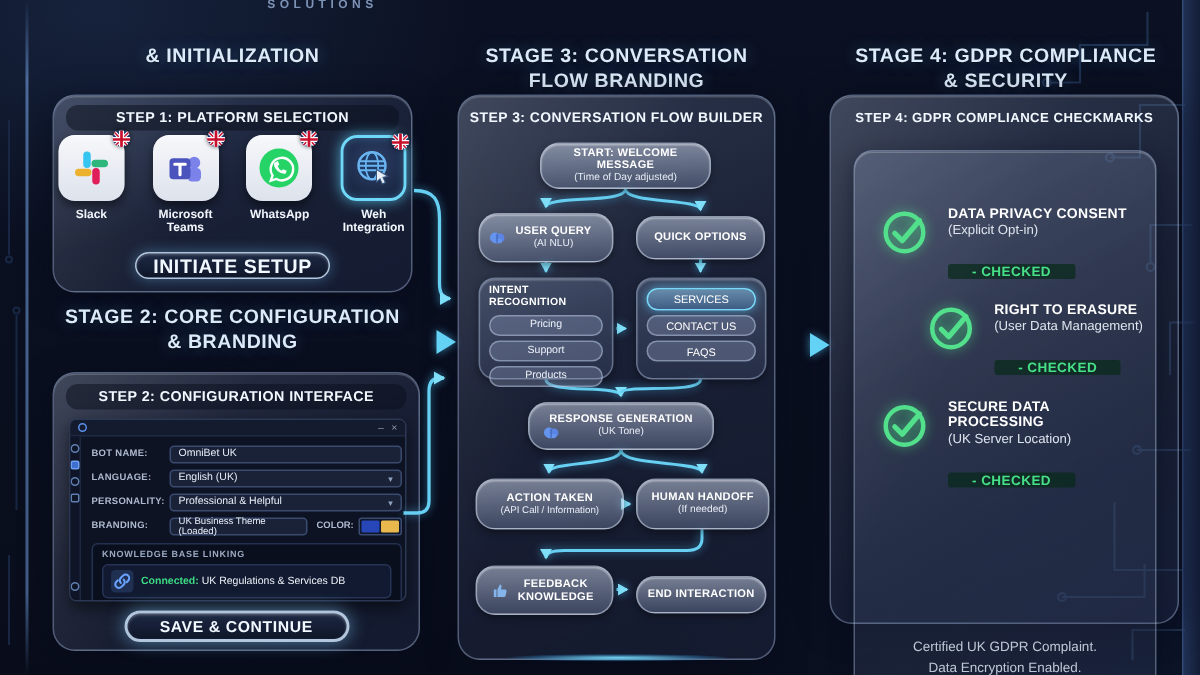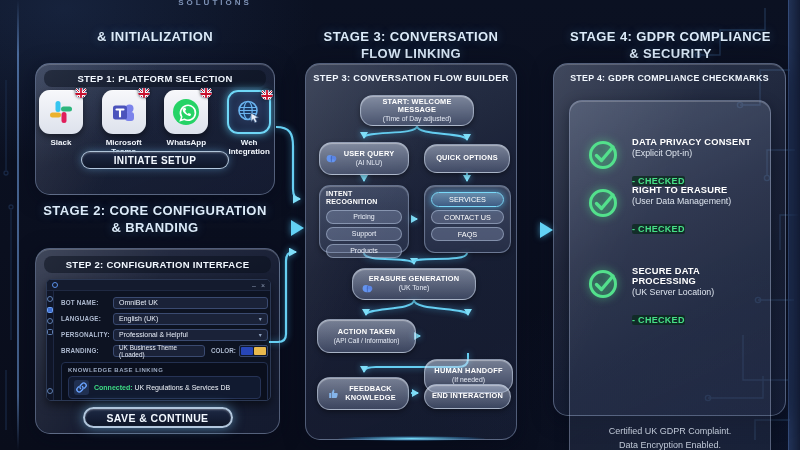--- a/index.html
+++ b/index.html
@@ -120,21 +120,21 @@
   
   .inner-card{position:absolute;left:15px;top:36px;width:202px;height:376px;border-radius:13px;
     background:linear-gradient(150deg,rgba(152,166,196,.30),rgba(74,88,120,.26) 60%,rgba(52,63,92,.30));
     border:1px solid rgba(192,206,236,.36);
     box-shadow:0 4px 14px rgba(5,10,25,.45), inset 0 1px 0 rgba(255,255,255,.2);}
   .check-item{position:absolute;left:16px;right:8px;display:flex;gap:10px;align-items:flex-start;}
   .check-ic{flex:0 0 36px;filter:drop-shadow(0 0 4px rgba(80,230,140,.65));}
   .check-title{font-size:9.3px;font-weight:bold;color:#fff;letter-spacing:.2px;}
   .check-sub{font-size:8.8px;color:#dde4ee;margin-top:1px;}
   .check-status{display:inline-block;margin-top:18px;font-size:9px;font-weight:bold;color:#46e087;
-    background:rgba(8,42,26,.72);padding:0 0;border-radius:2px;letter-spacing:.3px;}
+    background:rgba(8,42,26,.72);padding:0 16px;border-radius:2px;letter-spacing:.3px;}
   .gdpr-footer{position:absolute;left:0;right:0;bottom:22px;text-align:center;
     font-size:9px;color:#bfc8d6;line-height:1.55;}
 
   .arrow-layer{position:absolute;inset:0;pointer-events:none;
     filter:drop-shadow(0 0 3px rgba(80,200,255,.6));}
 </style>
 </head>
 <body>
 
 <div id="screen">
@@ -257,21 +257,21 @@
                 <path d="M0,0 L12,12 M12,0 L0,12" stroke="#c8102e" stroke-width="1"></path>
                 <path d="M6,0 V12 M0,6 H12" stroke="#fff" stroke-width="3.4"></path>
                 <path d="M6,0 V12 M0,6 H12" stroke="#c8102e" stroke-width="1.8"></path>
               </svg>
           </span>
         </div>
         <div class="platform-label">Weh Integration</div>
       </div>
     </div>
 
-    <div class="btn" style="bottom:25px;width:148px;height:18px;font-size:10px;">INITIATE SETUP</div>
+    <div class="btn" style="bottom:8px;width:130px;height:18px;font-size:13px;">INITIATE SETUP</div>
   </div>
 
   <div class="stage-title" style="left:25px;top:202px;width:260px;">
     <div>STAGE 2: CORE CONFIGURATION</div>
     <div>&amp; BRANDING</div>
   </div>
 
   <div class="glass-panel" style="left:35px;top:248px;width:245px;height:186px;">
     <div class="step-header" style="top:7px;">
       <div class="step-band">STEP 2: CONFIGURATION INTERFACE</div>
@@ -336,21 +336,21 @@
           </div>
         </div>
       </div>
     </div>
 
     <div class="btn" style="top:158px;width:150px;height:21px;font-size:10.5px;border-width:2px;border-radius:11px;box-shadow:0 0 12px rgba(130,210,255,.55), inset 0 1px 2px rgba(255,255,255,.3);">SAVE &amp; CONTINUE</div>
   </div>
 
   <div class="stage-title" style="left:305px;top:28px;width:212px;">
     <div>STAGE 3: CONVERSATION</div>
-    <div>FLOW LINKING</div>
+    <div>FLOW BRANDING</div>
   </div>
 
   <div class="glass-panel" style="left:305px;top:63px;width:212px;height:377px;">
     <div class="step-header" style="top:9px;font-size:9.3px;">STEP 3: CONVERSATION FLOW BUILDER</div>
 
     <svg class="arrow-layer" width="212" height="377" viewBox="0 0 212 377">
       <defs>
         <marker id="ah" markerUnits="userSpaceOnUse" markerWidth="8" markerHeight="8" refX="6" refY="4" orient="auto">
           <path d="M0,0 L7,4 L0,8 z" fill="#7fdef8"></path>
         </marker>
@@ -406,30 +406,30 @@
       <div class="pill bold">FAQS</div>
     </div>
 
     <div class="flow-node" style="left:46px;top:204px;width:124px;height:32px;">
       <svg class="mini-ic" style="left:9px;bottom:5px;" width="11" height="10" viewBox="0 0 11 10">
         <circle cx="4" cy="4.4" r="3.4" fill="#6494ee"></circle>
           <circle cx="7.4" cy="4.6" r="2.9" fill="#5b85e4"></circle>
           <rect x="2.6" y="5.2" width="6.2" height="3" rx="1.5" fill="#6494ee"></rect>
           <path d="M5.4,1.8 v6" stroke="#3f63b8" stroke-width=".8"></path>
       </svg>
-      <div class="node-title">ERASURE GENERATION</div>
+      <div class="node-title">RESPONSE GENERATION</div>
       <div class="node-sub">(UK Tone)</div>
     </div>
 
     <div class="flow-node" style="left:11px;top:255px;width:99px;height:34px;">
       <div class="node-title">ACTION TAKEN</div>
       <div class="node-sub" style="font-size:6.5px;">(API Call / Information)</div>
     </div>
 
-    <div class="flow-node" style="left:118px;top:255px;width:89px;height:34px;margin-top:40px;">
+    <div class="flow-node" style="left:118px;top:255px;width:89px;height:34px;">
       <div class="node-title">HUMAN HANDOFF</div>
       <div class="node-sub">(If needed)</div>
     </div>
 
     <div class="flow-node" style="left:11px;top:313px;width:92px;height:33px;flex-direction:row;gap:4px;">
       <svg width="11" height="11" viewBox="0 0 11 11">
         <path d="M1.2,5 h1.8 v5 H1.2 z M3.6,5 L5.2,1.6 q1.5,0 1.1,2 l-.3,1.4 h2.8 q1.1,0 .9,1.2 l-.6,2.8 q-.2,1-1.3,1 H3.6 z" fill="#84b4ea"></path>
       </svg>
       <div class="node-title" style="width:56px;">FEEDBACK KNOWLEDGE</div>
     </div>
@@ -456,21 +456,21 @@
           <circle cx="17" cy="18" r="12.5" fill="rgba(45,180,105,.08)" stroke="#53e08c" stroke-width="3"></circle>
           <path d="M10.5,18.5 l5,5 L27,10" fill="none" stroke="#53e08c" stroke-width="3.4" stroke-linecap="round" stroke-linejoin="round"></path>
         </svg>
         <div>
           <div class="check-title">DATA PRIVACY CONSENT</div>
           <div class="check-sub">(Explicit Opt-in)</div>
           <div class="check-status">- CHECKED</div>
         </div>
       </div>
 
-      <div class="check-item" style="top:84px;">
+      <div class="check-item" style="top:100px;justify-content:flex-end;">
         <svg class="check-ic" width="36" height="36" viewBox="0 0 36 36">
           <circle cx="17" cy="18" r="12.5" fill="rgba(45,180,105,.08)" stroke="#53e08c" stroke-width="3"></circle>
           <path d="M10.5,18.5 l5,5 L27,10" fill="none" stroke="#53e08c" stroke-width="3.4" stroke-linecap="round" stroke-linejoin="round"></path>
         </svg>
         <div>
           <div class="check-title">RIGHT TO ERASURE</div>
           <div class="check-sub">(User Data Management)</div>
           <div class="check-status">- CHECKED</div>
         </div>
       </div>

